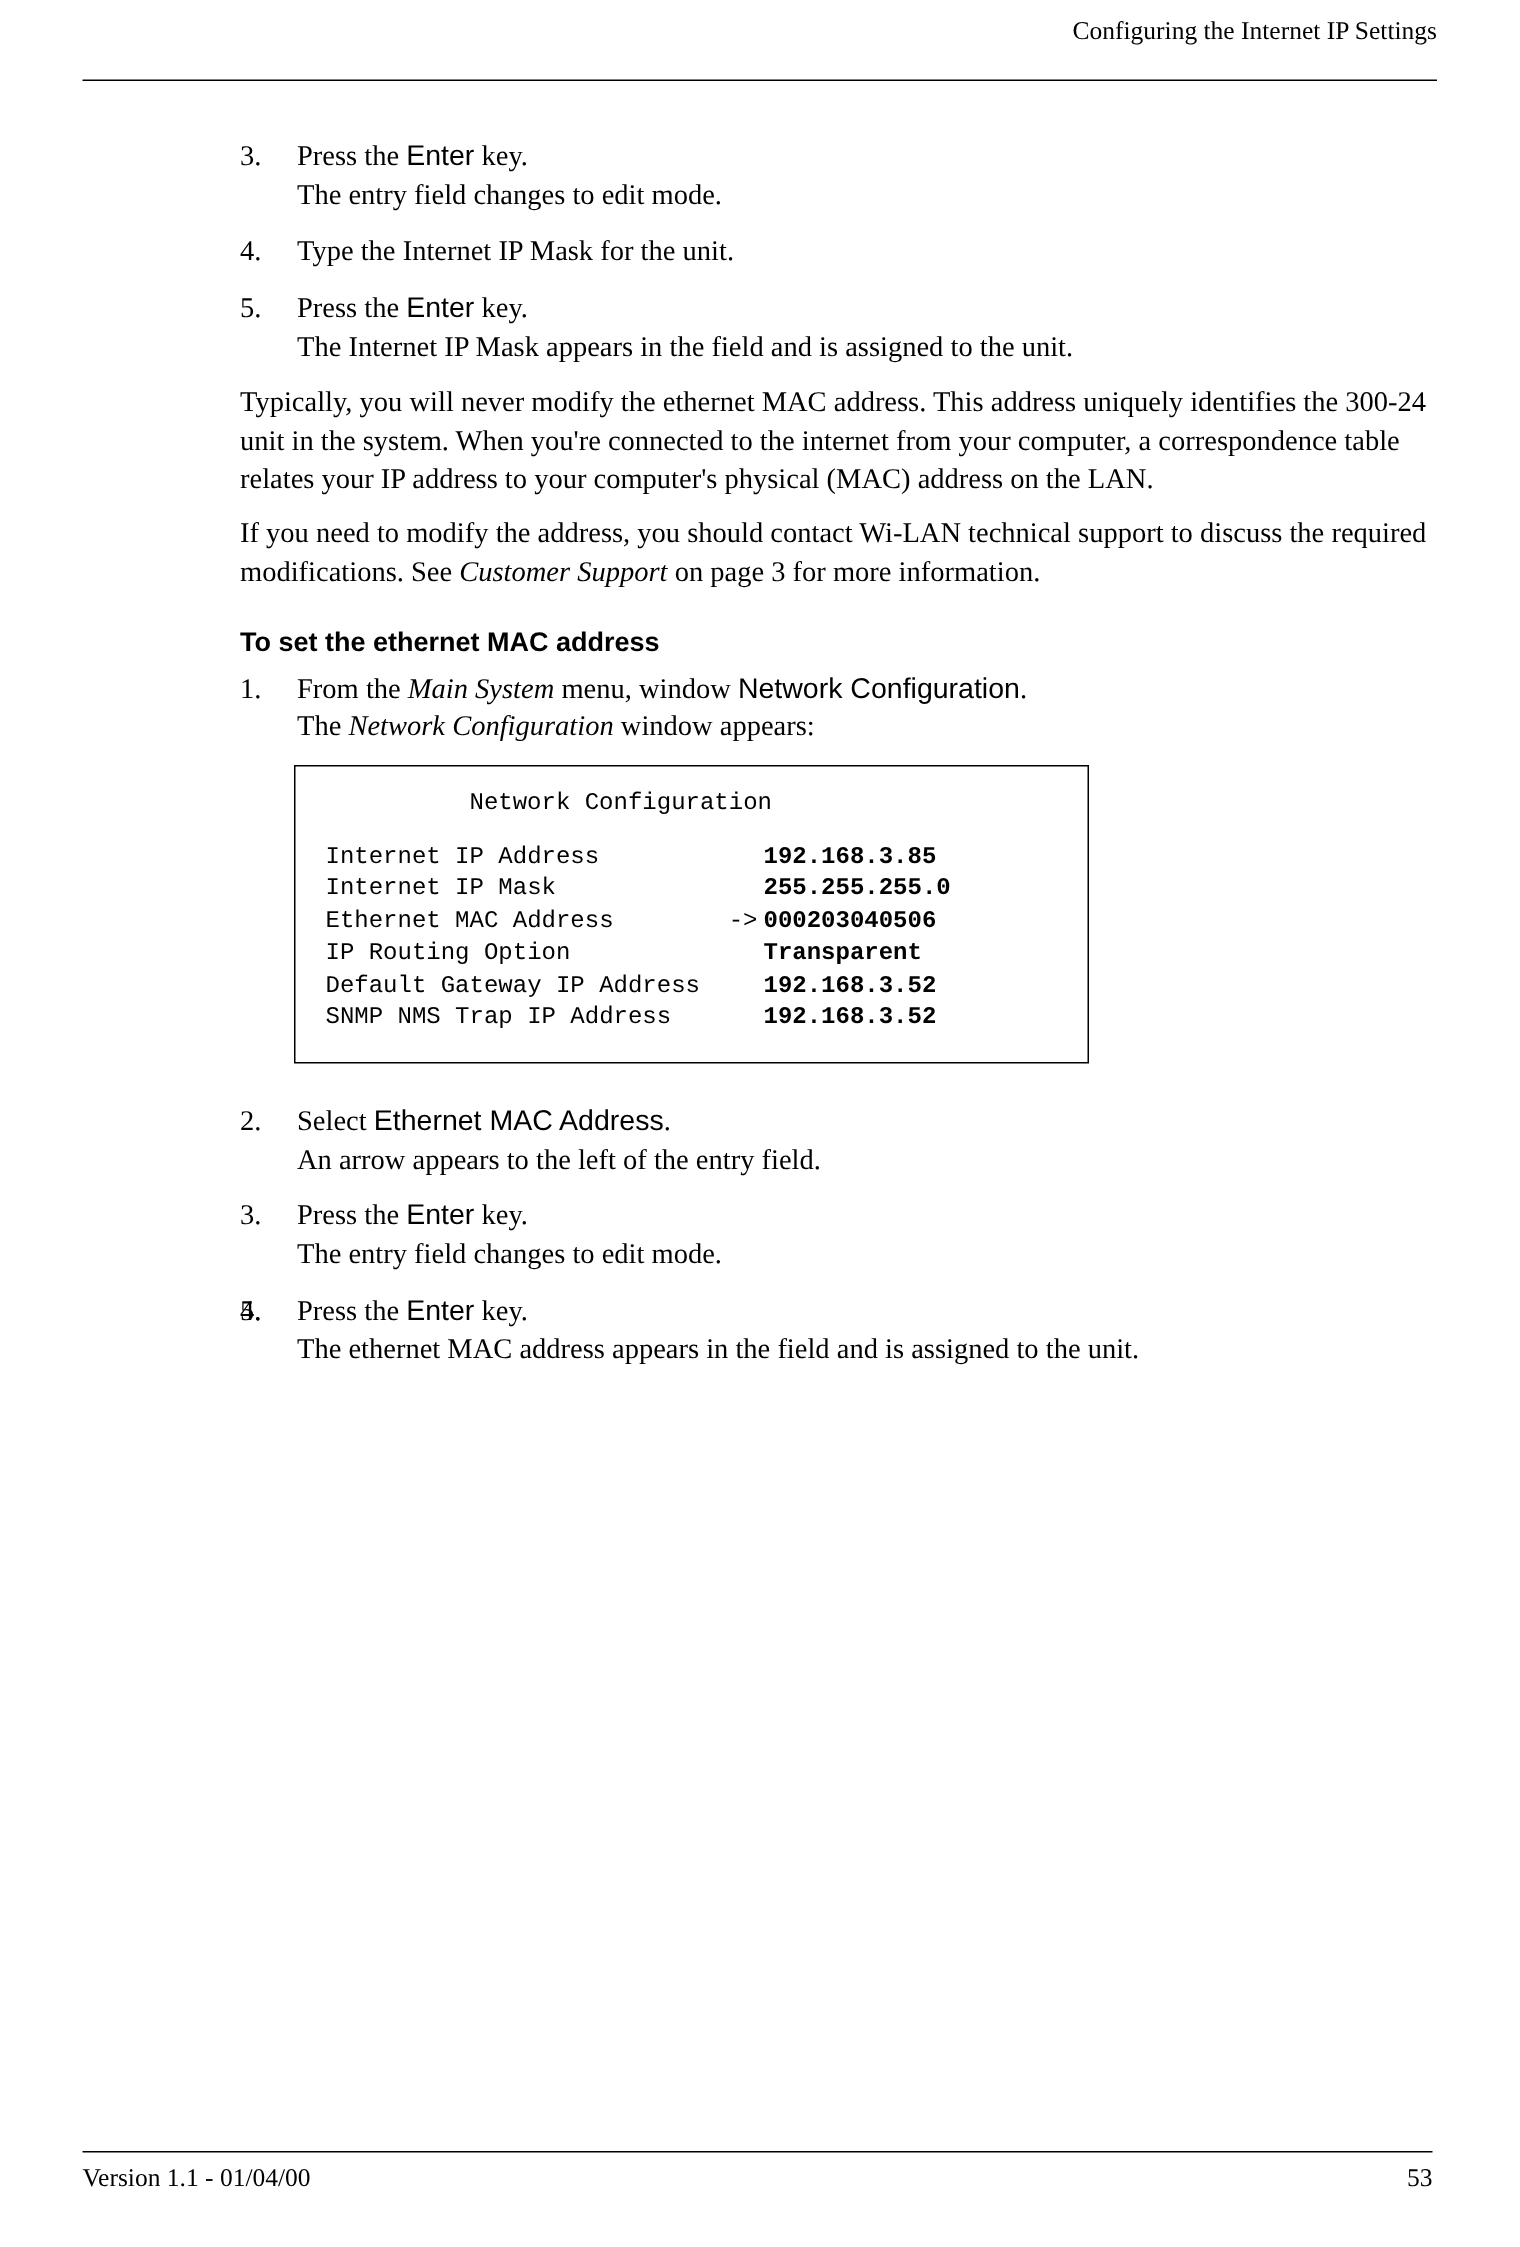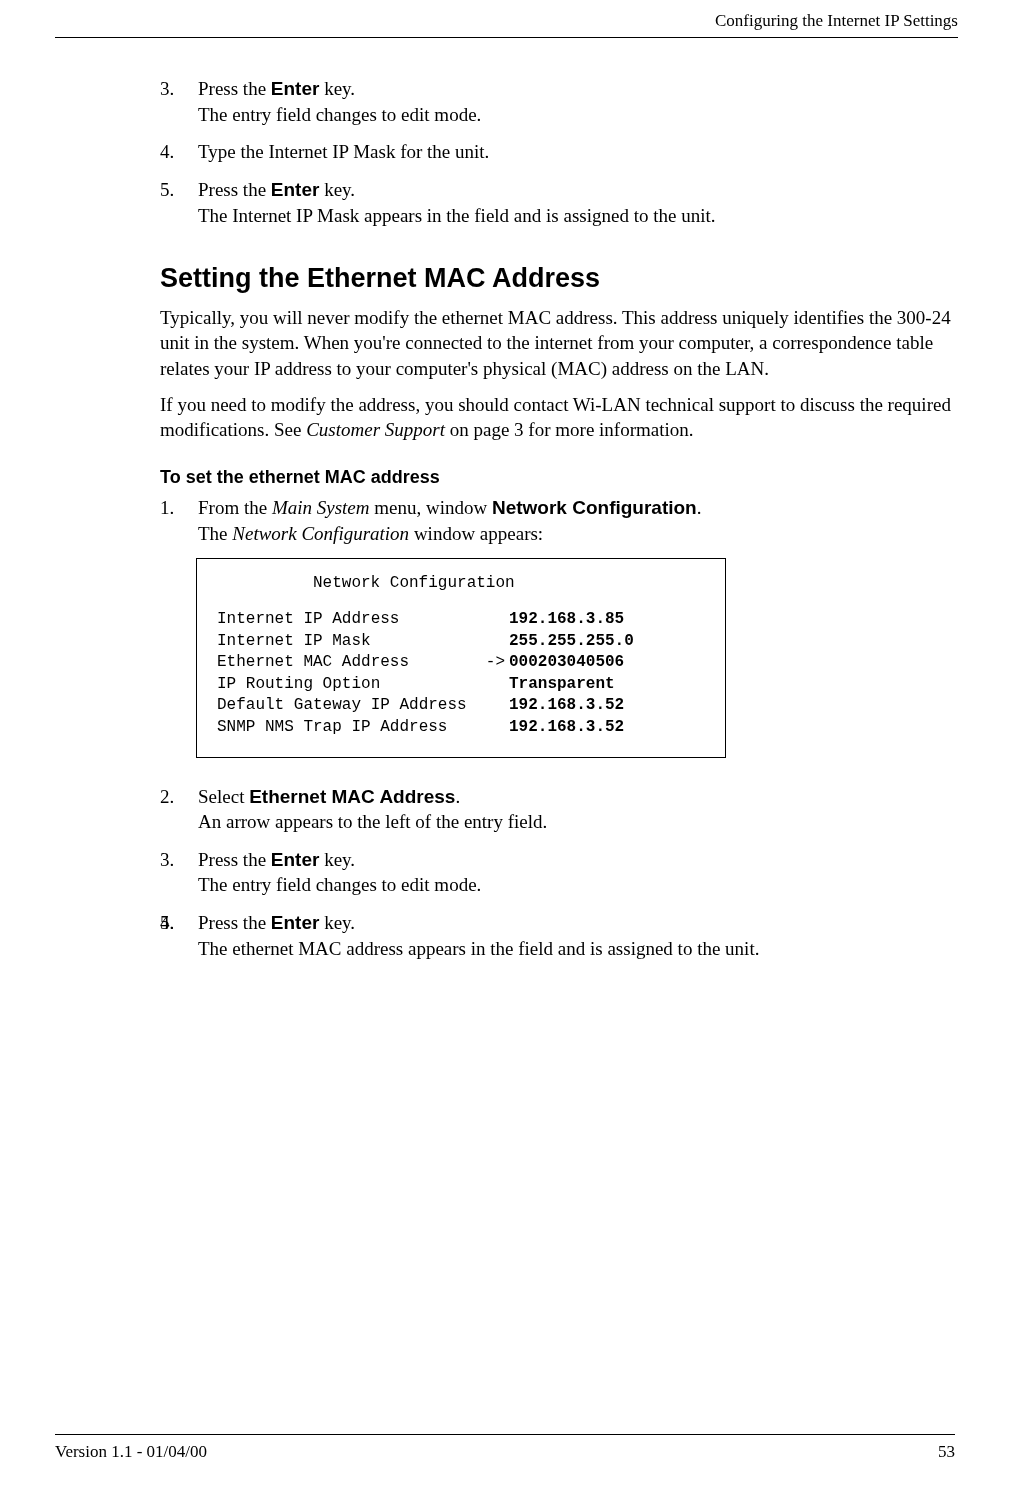--- a/index.html
+++ b/index.html
@@ -20,21 +20,21 @@
     position: relative;
     width: 1013px;
     height: 1498px;
     box-sizing: border-box;
     padding: 10px 55px 0 55px;
   }
   .running-head {
     text-align: right;
     font-size: 17px;
     border-bottom: 1.5px solid #000;
-    padding-bottom: 4px;
+    padding-bottom: 20px;
     margin-bottom: 38px;
     padding-right: 0;
   }
   .content {
     margin-left: 105px;
     margin-right: 0;
   }
   ol.steps {
     list-style: none;
     padding: 0;
@@ -60,21 +60,21 @@
     margin: 0 0 10px 0;
   }
   .sub-head {
     font-family: Arial, Helvetica, sans-serif;
     font-weight: bold;
     font-size: 18px;
     margin: 22px 0 6px 0;
   }
   .bold-sans {
     font-family: Arial, Helvetica, sans-serif;
-    font-weight: bold;
+    font-weight: normal;
   }
   .italic { font-style: italic; }
   .config-box {
     border: 1.5px solid #000;
     font-family: "Courier New", Courier, monospace;
     font-size: 16px;
     line-height: 1.35;
     padding: 14px 12px 18px 20px;
     margin: 12px 0 26px 36px;
     width: 530px;
@@ -120,21 +120,20 @@
         <span class="num">4.</span>
         <span>Type the Internet IP Mask for the unit.</span>
       </li>
       <li>
         <span class="num">5.</span>
         <span>Press the </span><span class="bold-sans">Enter</span><span> key.</span><br>
         <span>The Internet IP Mask appears in the field and is assigned to the unit.</span>
       </li>
     </ol>
 
-    <h2 class="section">Setting the Ethernet MAC Address</h2>
 
     <p class="body">Typically, you will never modify the ethernet MAC address. This address uniquely identifies the 300-24 unit in the system. When you're connected to the internet from your computer, a correspondence table relates your IP address to your computer's physical (MAC) address on the LAN.</p>
     <p class="body">
       <span>If you need to modify the address, you should contact Wi-LAN technical support to discuss the required modifications. See </span><span class="italic">Customer Support</span><span> on page 3 for more information.</span>
     </p>
 
     <div class="sub-head">To set the ethernet MAC address</div>
 
     <ol class="steps">
       <li>

